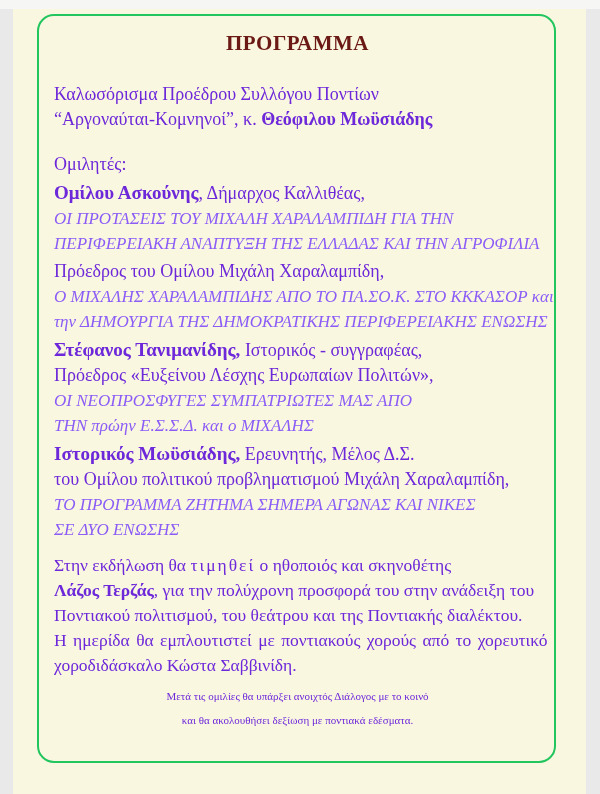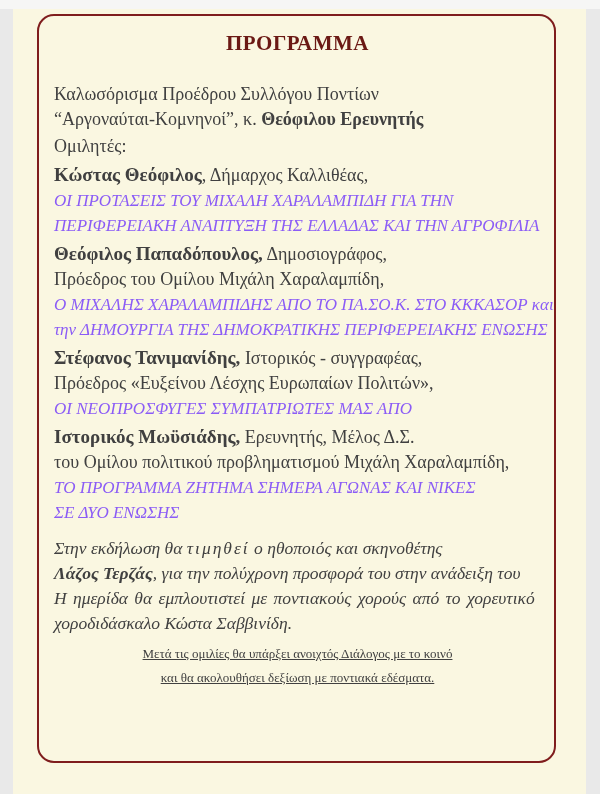--- a/index.html
+++ b/index.html
@@ -20,106 +20,107 @@
   .page {
     position: absolute;
     left: 13px; top: 9px;
     width: 573px; height: 785px;
     background: #faf7e1;
   }
   .frame {
     position: absolute;
     left: 24px; top: 5px;
     width: 519px; height: 749px;
-    border: 2px solid #7f1d1d;
+    border: 2px solid #22c55e;
     border-radius: 17px;
     box-sizing: border-box;
     padding: 7px 13px 0 15px;
     overflow: hidden;
   }
   .doc-title {
     text-align: center;
     font-weight: bold;
     font-size: 21px;
     letter-spacing: 0.5px;
     color: #6b1914;
     line-height: 26px;
     margin-top: 7px;
   }
-  .line { line-height: 25px; font-size: 18px; color: #404040; white-space: nowrap; }
+  .line { line-height: 25px; font-size: 18px; color: #6d28d9; white-space: nowrap; }
   .welcome { margin-top: 26px; }
   .b { font-weight: bold; }
-  .speakers-heading { margin-top: 2px; }
+  .speakers-heading { margin-top: 20px; }
   .speaker { margin-top: 3px; }
   .name { font-weight: bold; font-size: 19px; }
   .role { font-size: 18px; }
   .topic {
     font-style: italic;
     color: #8b5cf6;
     font-size: 17px;
     line-height: 25px;
     white-space: nowrap;
   }
-  .tribute { margin-top: 11px; font-style: italic; }
+  .tribute { margin-top: 11px; }
   .tribute .line { font-size: 17.5px; line-height: 25px; }
   .sp1 { letter-spacing: 2px; }
   .j4 { word-spacing: 2px; }
   .j5 { word-spacing: 5px; }
   .closing {
     margin-top: 6px;
     text-align: center;
   }
-  .closing .line { font-size: 13px; line-height: 24px; text-decoration: underline; }
+  .closing .line { font-size: 11px; line-height: 24px; }
 </style>
 </head>
 <body>
 
 <div class="top-strip"></div>
 
 <div class="page">
   <div class="frame">
 
     <div class="doc-title">ΠΡΟΓΡΑΜΜΑ</div>
 
     <div class="welcome">
       <div class="line">Καλωσόρισμα Προέδρου Συλλόγου Ποντίων</div>
-      <div class="line"><span>“Αργοναύται-Κομνηνοί”,  κ. </span><span class="b">Θεόφιλου Ερευνητής</span></div>
+      <div class="line"><span>“Αργοναύται-Κομνηνοί”,  κ. </span><span class="b">Θεόφιλου Μωϋσιάδης</span></div>
     </div>
 
     <div class="line speakers-heading">Ομιλητές:</div>
 
     <div class="speaker">
-      <div class="line"><span class="name">Κώστας Θεόφιλος</span><span class="role">, Δήμαρχος Καλλιθέας,</span></div>
+      <div class="line"><span class="name">Ομίλου Ασκούνης</span><span class="role">, Δήμαρχος Καλλιθέας,</span></div>
       <div class="topic">ΟΙ ΠΡΟΤΑΣΕΙΣ ΤΟΥ ΜΙΧΑΛΗ ΧΑΡΑΛΑΜΠΙΔΗ ΓΙΑ ΤΗΝ</div>
       <div class="topic">ΠΕΡΙΦΕΡΕΙΑΚΗ ΑΝΑΠΤΥΞΗ  ΤΗΣ ΕΛΛΑΔΑΣ ΚΑΙ ΤΗΝ ΑΓΡΟΦΙΛΙΑ</div>
     </div>
 
     <div class="speaker">
-      <div class="line"><span class="name">Θεόφιλος Παπαδόπουλος,</span><span class="role"> Δημοσιογράφος,</span></div>
       <div class="line">Πρόεδρος του Ομίλου Μιχάλη Χαραλαμπίδη,</div>
       <div class="topic">Ο ΜΙΧΑΛΗΣ ΧΑΡΑΛΑΜΠΙΔΗΣ ΑΠΟ ΤΟ ΠΑ.ΣΟ.Κ. ΣΤΟ ΚΚΚΑΣΟΡ και</div>
       <div class="topic">την ΔΗΜΟΥΡΓΙΑ ΤΗΣ ΔΗΜΟΚΡΑΤΙΚΗΣ ΠΕΡΙΦΕΡΕΙΑΚΗΣ ΕΝΩΣΗΣ</div>
     </div>
 
     <div class="speaker">
       <div class="line"><span class="name">Στέφανος Τανιμανίδης,</span><span class="role"> Ιστορικός - συγγραφέας,</span></div>
       <div class="line">Πρόεδρος «Ευξείνου Λέσχης Ευρωπαίων Πολιτών»,</div>
       <div class="topic">ΟΙ ΝΕΟΠΡΟΣΦΥΓΕΣ ΣΥΜΠΑΤΡΙΩΤΕΣ ΜΑΣ ΑΠΟ</div>
+      <div class="topic">ΤΗΝ πρώην Ε.Σ.Σ.Δ. και ο ΜΙΧΑΛΗΣ</div>
     </div>
 
     <div class="speaker">
       <div class="line"><span class="name">Ιστορικός Μωϋσιάδης,</span><span class="role"> Ερευνητής, Μέλος Δ.Σ.</span></div>
       <div class="line">του Ομίλου πολιτικού προβληματισμού Μιχάλη Χαραλαμπίδη,</div>
       <div class="topic">ΤΟ ΠΡΟΓΡΑΜΜΑ ΖΗΤΗΜΑ ΣΗΜΕΡΑ ΑΓΩΝΑΣ ΚΑΙ ΝΙΚΕΣ</div>
       <div class="topic">ΣΕ ΔΥΟ ΕΝΩΣΗΣ</div>
     </div>
 
     <div class="tribute">
       <div class="line"><span>Στην εκδήλωση θα </span><span class="sp1">τιμηθεί</span><span> ο ηθοποιός και σκηνοθέτης</span></div>
       <div class="line"><span class="b">Λάζος Τερζάς</span><span>, για την πολύχρονη προσφορά του στην ανάδειξη του</span></div>
+      <div class="line">Ποντιακού πολιτισμού, του θεάτρου και της Ποντιακής διαλέκτου.</div>
       <div class="line j4">Η ημερίδα θα εμπλουτιστεί με ποντιακούς χορούς από το χορευτικό</div>
       <div class="line">χοροδιδάσκαλο Κώστα Σαββινίδη.</div>
     </div>
 
     <div class="closing">
       <div class="line">Μετά τις ομιλίες θα υπάρξει ανοιχτός Διάλογος με το κοινό</div>
       <div class="line">και θα ακολουθήσει δεξίωση με ποντιακά εδέσματα.</div>
     </div>
 
   </div>

